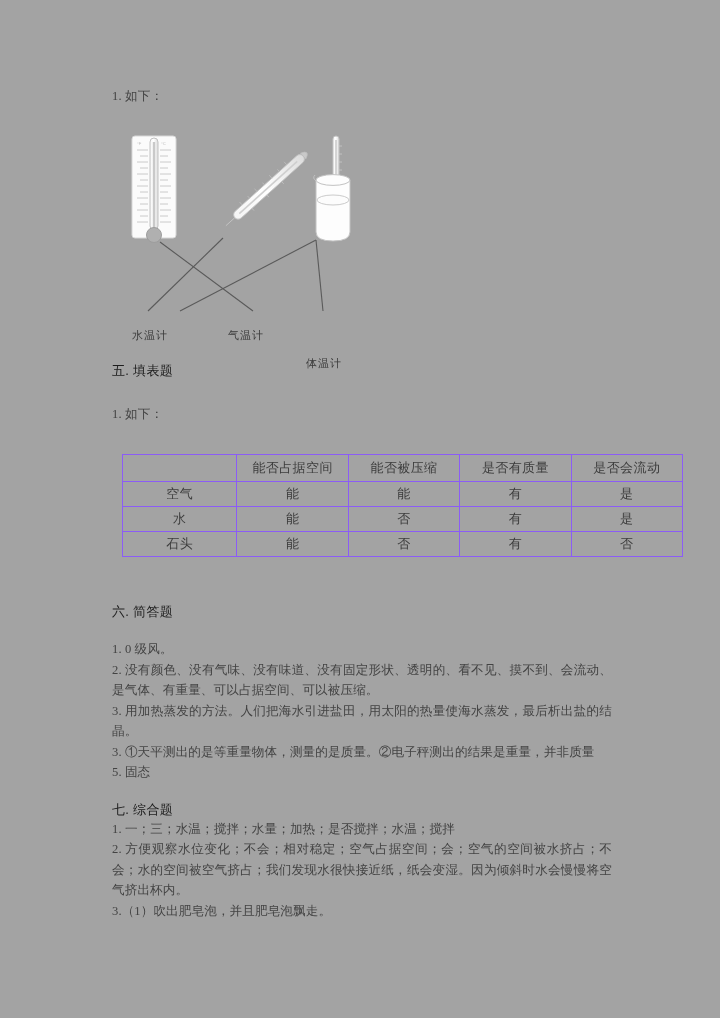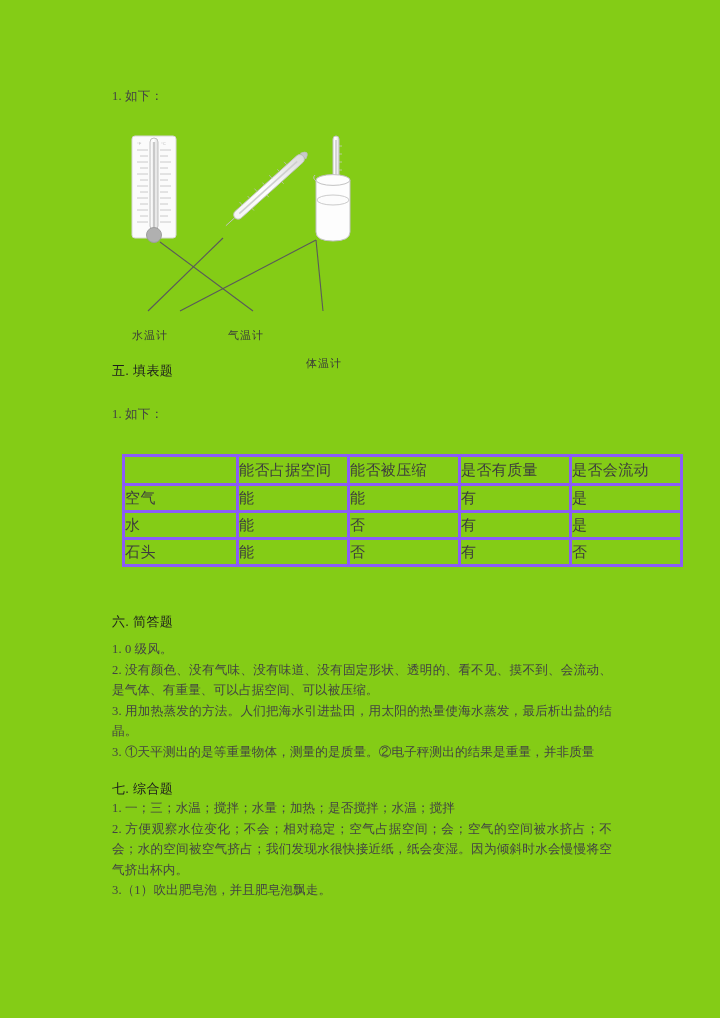--- a/index.html
+++ b/index.html
@@ -13,21 +13,21 @@
     font-family: "Liberation Serif", "DejaVu Serif", serif;
     color: #3c3c3c;
     position: relative;
     overflow: hidden;
   }
   .page {
     position: absolute;
     left: 0; top: 0;
     width: 720px;
     height: 1018px;
-    background: #84cc16;
+    background: #a3a3a3;
   }
   .content {
     position: absolute;
     left: 112px;
     top: 86px;
     width: 500px;
   }
 
   .q-line {
     font-size: 12.5px;
@@ -77,24 +77,25 @@
   .lbl-ti    { left: 186px; top: 200px; margin-top: 28px; }
 
   
   .tbl-wrap { margin-top: 30px; margin-left: 10px; }
   table.facts {
     border-collapse: collapse;
     width: 561px;
     table-layout: fixed;
   }
   table.facts td, table.facts th {
-    border: 3px solid #8b5cf6;
+    border: 1px solid #8b5cf6;
     height: 24px;
+    text-align: center;
     vertical-align: middle;
-    font-size: 15px;
+    font-size: 13px;
     font-weight: normal;
     color: #3d3d3d;
     font-family: "Liberation Sans", "DejaVu Sans", sans-serif;
     letter-spacing: 0.4px;
     padding: 0;
   }
   table.facts col.c0 { width: 114px; }
   table.facts col.cx { width: 111px; }
   table.facts tr.head td { height: 26px; }
 </style>
@@ -260,25 +261,26 @@
             <td>否</td>
             <td>有</td>
             <td>否</td>
           </tr>
         </tbody>
       </table>
     </div>
 
     <p class="section-head" style="margin-top:46px;">六. 简答题</p>
 
-    <div style="margin-top:8px;">
+    <div style="margin-top:18px;">
       <p class="para">1. 0 级风。</p>
       <p class="para">2. 没有颜色、没有气味、没有味道、没有固定形状、透明的、看不见、摸不到、会流动、是气体、有重量、可以占据空间、可以被压缩。</p>
       <p class="para">3. 用加热蒸发的方法。人们把海水引进盐田，用太阳的热量使海水蒸发，最后析出盐的结晶。</p>
       <p class="para">3. ①天平测出的是等重量物体，测量的是质量。②电子秤测出的结果是重量，并非质量</p>
+      <p class="para">5. 固态</p>
     </div>
 
     <p class="section-head" style="margin-top:18px;">七. 综合题</p>
 
     <div style="">
       <p class="para">1. 一；三；水温；搅拌；水量；加热；是否搅拌；水温；搅拌</p>
       <p class="para">2. 方便观察水位变化；不会；相对稳定；空气占据空间；会；空气的空间被水挤占；不会；水的空间被空气挤占；我们发现水很快接近纸，纸会变湿。因为倾斜时水会慢慢将空气挤出杯内。</p>
       <p class="para">3.（1）吹出肥皂泡，并且肥皂泡飘走。</p>
     </div>
 

